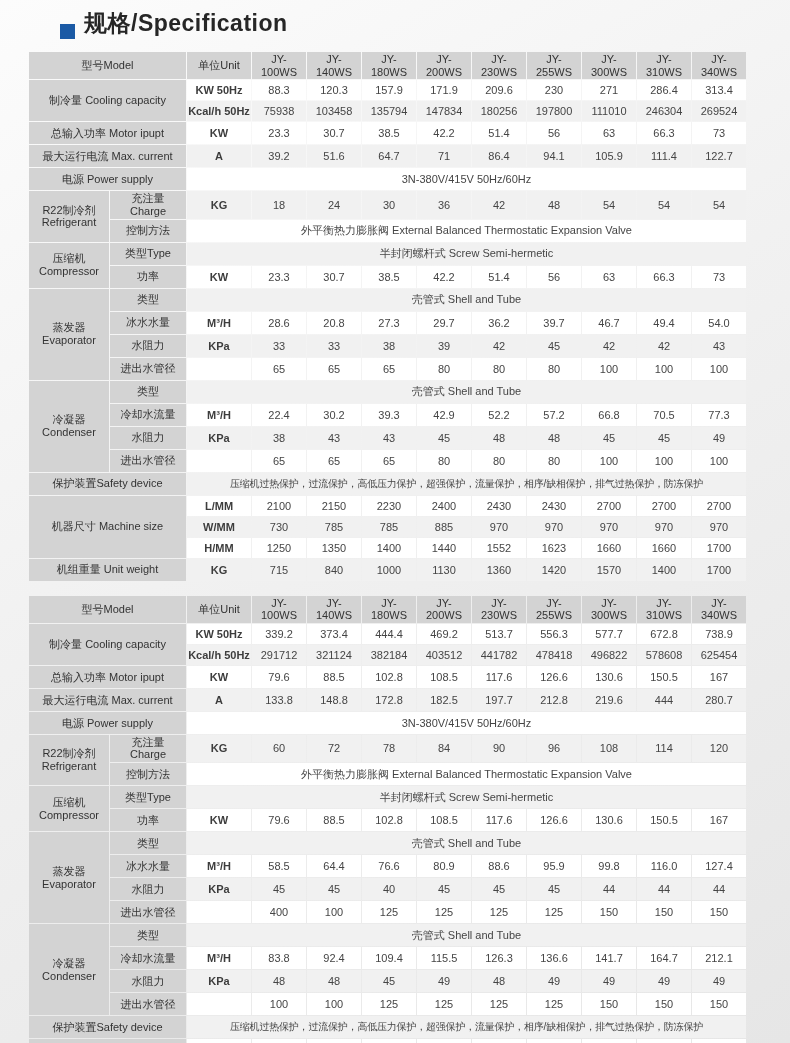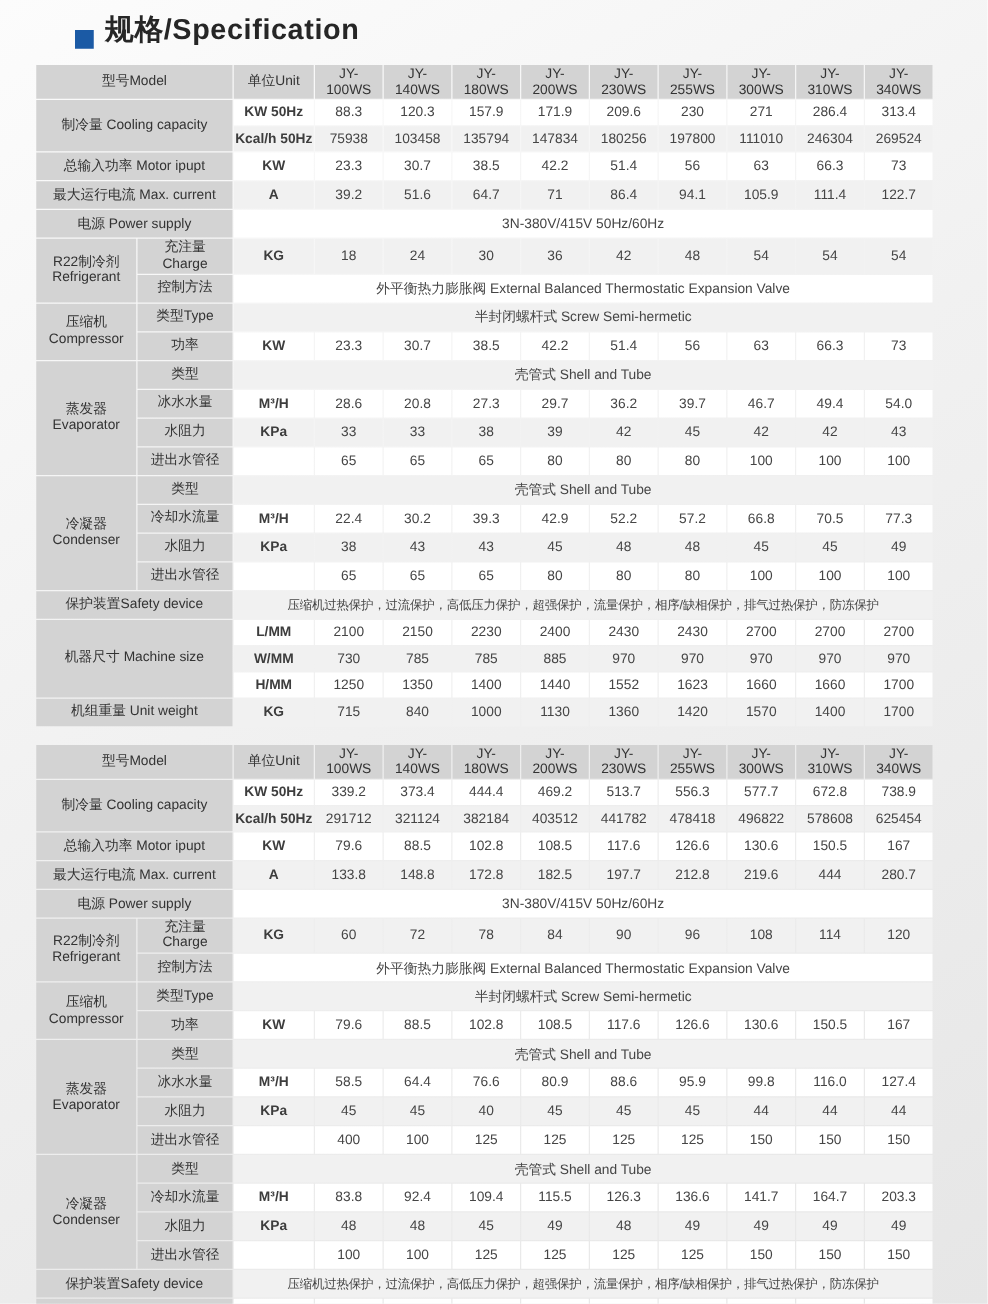--- a/index.html
+++ b/index.html
@@ -478,21 +478,21 @@
           <td class="h">冷却水流量</td>
           <td class="u">M³/H</td>
           <td class="d">83.8</td>
           <td class="d">92.4</td>
           <td class="d">109.4</td>
           <td class="d">115.5</td>
           <td class="d">126.3</td>
           <td class="d">136.6</td>
           <td class="d">141.7</td>
           <td class="d">164.7</td>
-          <td class="d">203.3</td>
+          <td class="d">212.1</td>
         </tr>
         <tr>
           <td class="h">水阻力</td>
           <td class="u">KPa</td>
           <td class="d">48</td>
           <td class="d">48</td>
           <td class="d">45</td>
           <td class="d">49</td>
           <td class="d">48</td>
           <td class="d">49</td>

